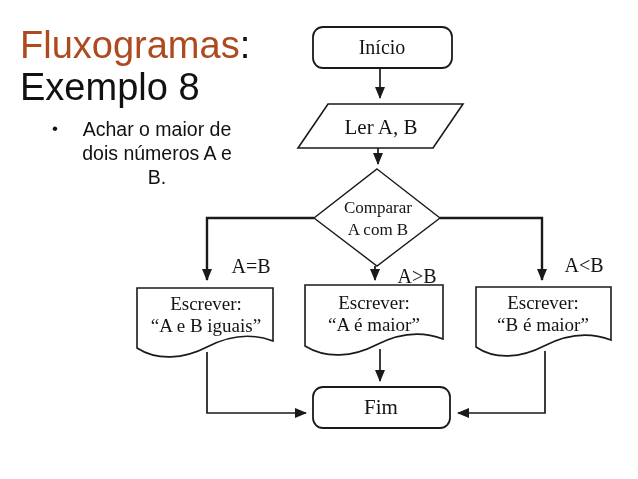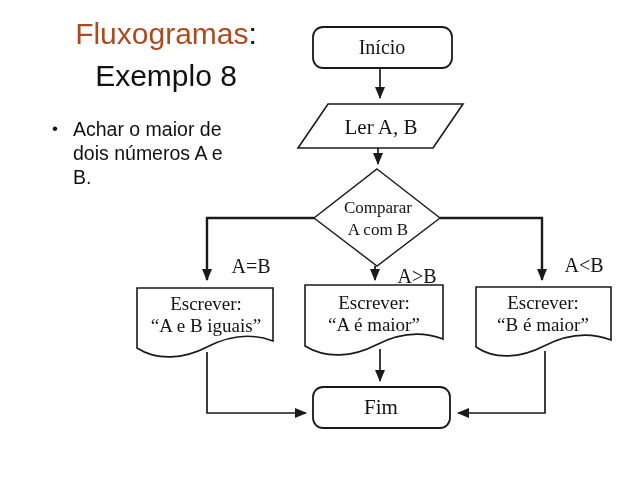--- a/index.html
+++ b/index.html
@@ -1,30 +1,30 @@
 <!DOCTYPE html>
 <html><head>
 <meta charset="utf-8">
 <style>
   html,body{margin:0;padding:0;background:#ffffff;}
   body{width:638px;height:479px;position:relative;overflow:hidden;
        font-family:"Liberation Sans",sans-serif;}
   .slide-title{
-    position:absolute;left:20px;top:13px;width:292px;
-    text-align:center;font-size:30px;line-height:42px;
+    position:absolute;left:20px;top:24px;width:292px;
+    text-align:left;font-size:38px;line-height:42px;
     color:#111111;letter-spacing:0px;
   }
   .slide-title .accent{color:#AE4A1F;}
   .bullet-item{
     position:absolute;left:52px;top:117px;width:195px;
     display:flex;color:#111111;
     font-size:19.5px;line-height:24px;
   }
   .bullet-item .marker{width:21px;flex:0 0 21px;font-size:17px;}
-  .bullet-item .btext{width:168px;}
+  .bullet-item .btext{width:168px;text-align:center;}
   svg{position:absolute;left:0;top:0;}
   .shape{fill:#ffffff;stroke:#1a1a1a;}
   .flowline{fill:none;stroke:#1a1a1a;}
   text{fill:#141414;font-family:"Liberation Serif","DejaVu Serif",serif;}
   .node-label{text-anchor:middle;}
 </style>
 </head>
 <body>
 
 <div class="slide-title">

